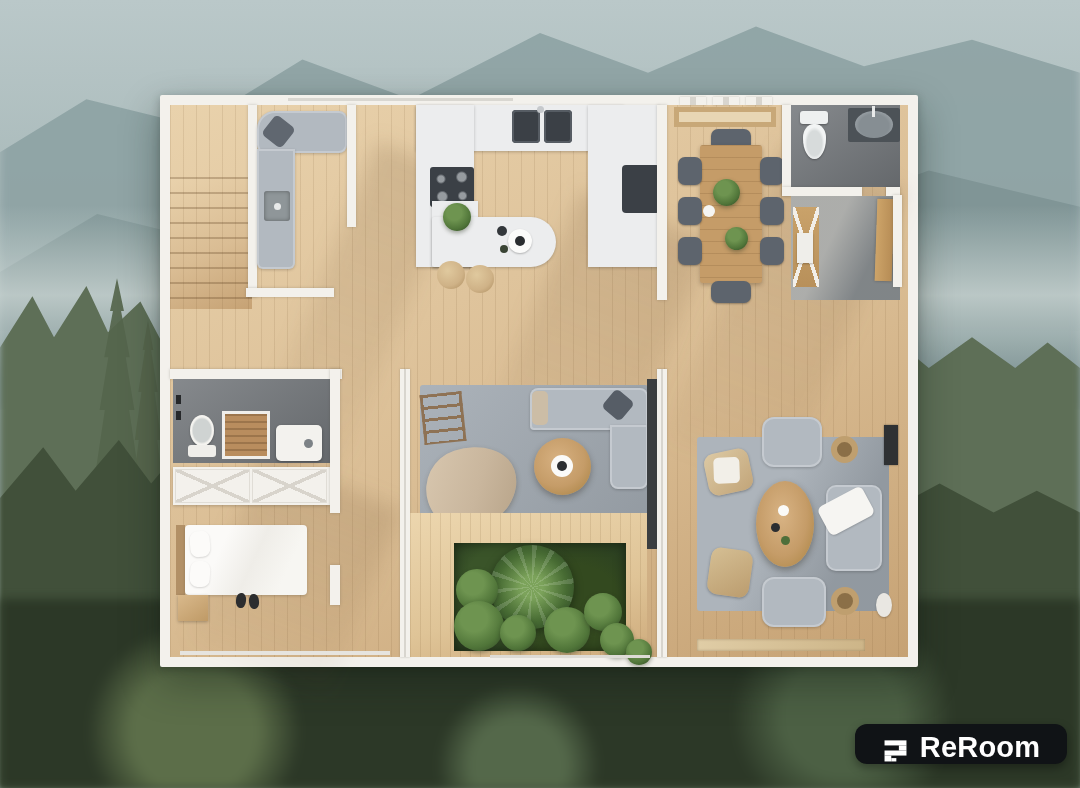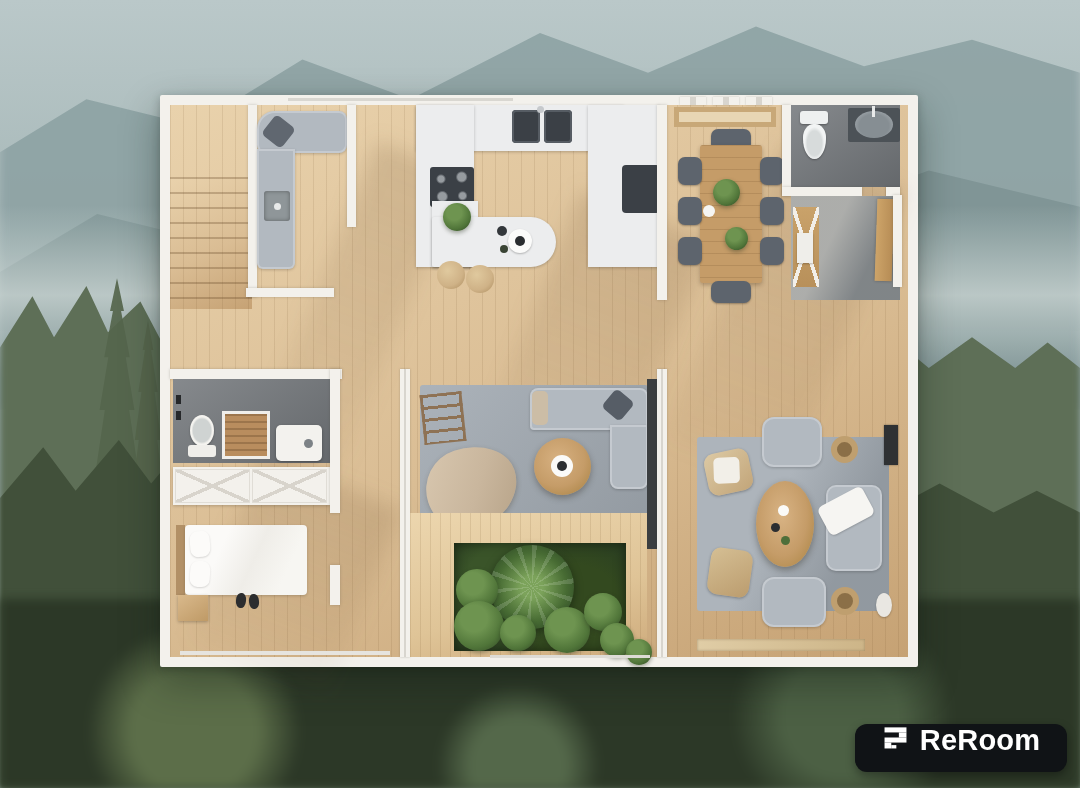--- a/index.html
+++ b/index.html
@@ -75,22 +75,22 @@
       radial-gradient(circle at 74% 72%,rgba(225,230,233,.55) 0 3px,transparent 5px),
       var(--appliance);border-radius:3px;}
   .ladder{background:
       linear-gradient(90deg,#8a6844 0 3px,transparent 3px calc(100% - 3px),#8a6844 calc(100% - 3px)),
       repeating-linear-gradient(180deg,#8a6844 0 3px,transparent 3px 12px);opacity:.85;transform:rotate(-6deg);}
   .tablewood{background:repeating-linear-gradient(180deg,rgba(92,62,28,.16) 0 1px,transparent 1px 12px),var(--table-wood);border-radius:3px;box-shadow:0 2px 4px rgba(60,40,20,.3);}
   .tile{background:linear-gradient(145deg,rgba(255,255,255,.12),rgba(0,0,0,.14)),var(--tile-dark);}
   .tile2{background:linear-gradient(115deg,rgba(235,228,215,.35) 0 38%,rgba(0,0,0,.08) 70%),var(--tile-entry);}
   .duvet{background:linear-gradient(115deg,#fbfaf8 0 30%,#efede8 55%,#f7f6f2 80%),var(--linen);border-radius:4px;box-shadow:0 1px 3px rgba(0,0,0,.18);}
   
-  .badge{left:855px;top:724px;width:212px;height:48px;border-radius:12px;background:var(--badge-bg);
-         display:flex;align-items:flex-start;justify-content:center;gap:11px;box-shadow:0 4px 10px rgba(0,0,0,.35);}
+  .badge{left:855px;top:724px;width:212px;height:40px;border-radius:12px;background:var(--badge-bg);
+         display:flex;align-items:flex-end;justify-content:center;gap:11px;box-shadow:0 4px 10px rgba(0,0,0,.35);}
   .badge-text{color:var(--badge-text);font-size:29px;font-weight:700;letter-spacing:.2px;}
   .badge-icon{width:27px;height:27px;display:block;}
 </style>
 </head>
 <body>
 
 <div class="abs sky"></div>
 <div class="abs mtn1"></div>
 <div class="abs mtn2"></div>
 <div class="abs fog"></div>

